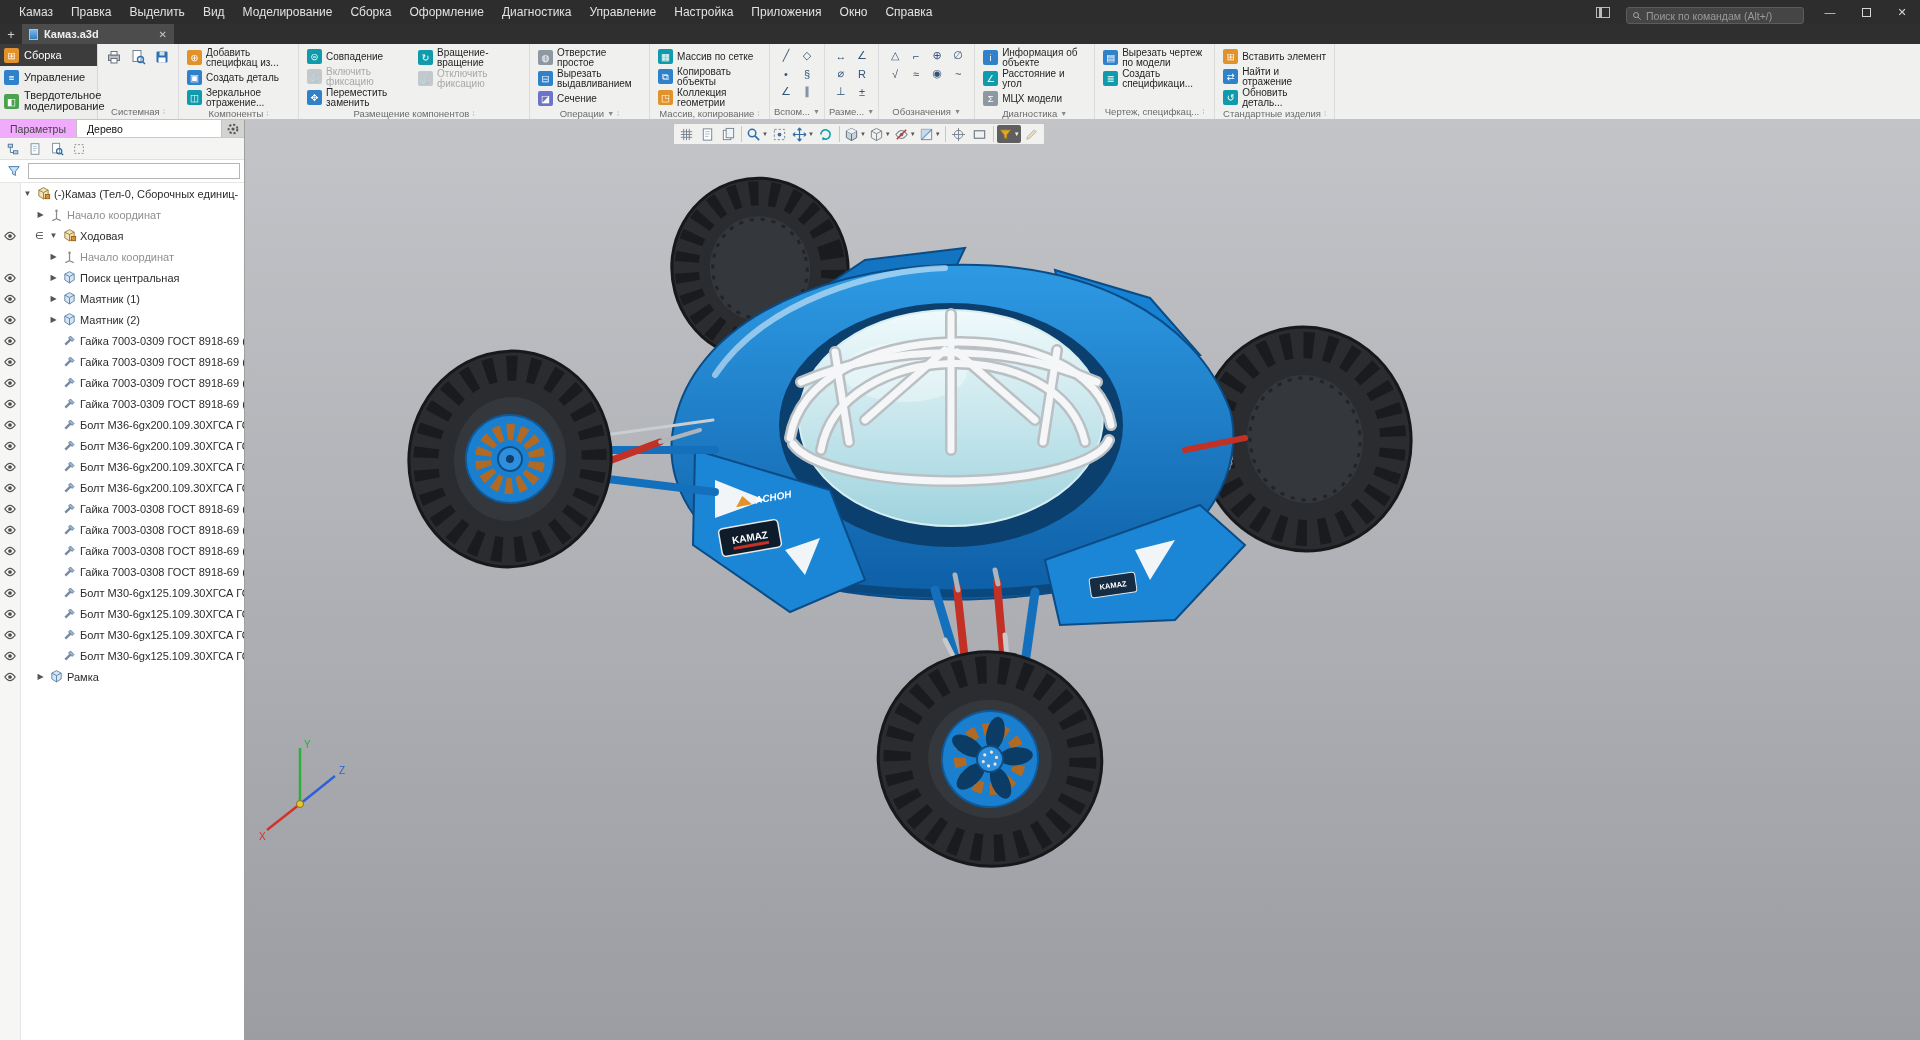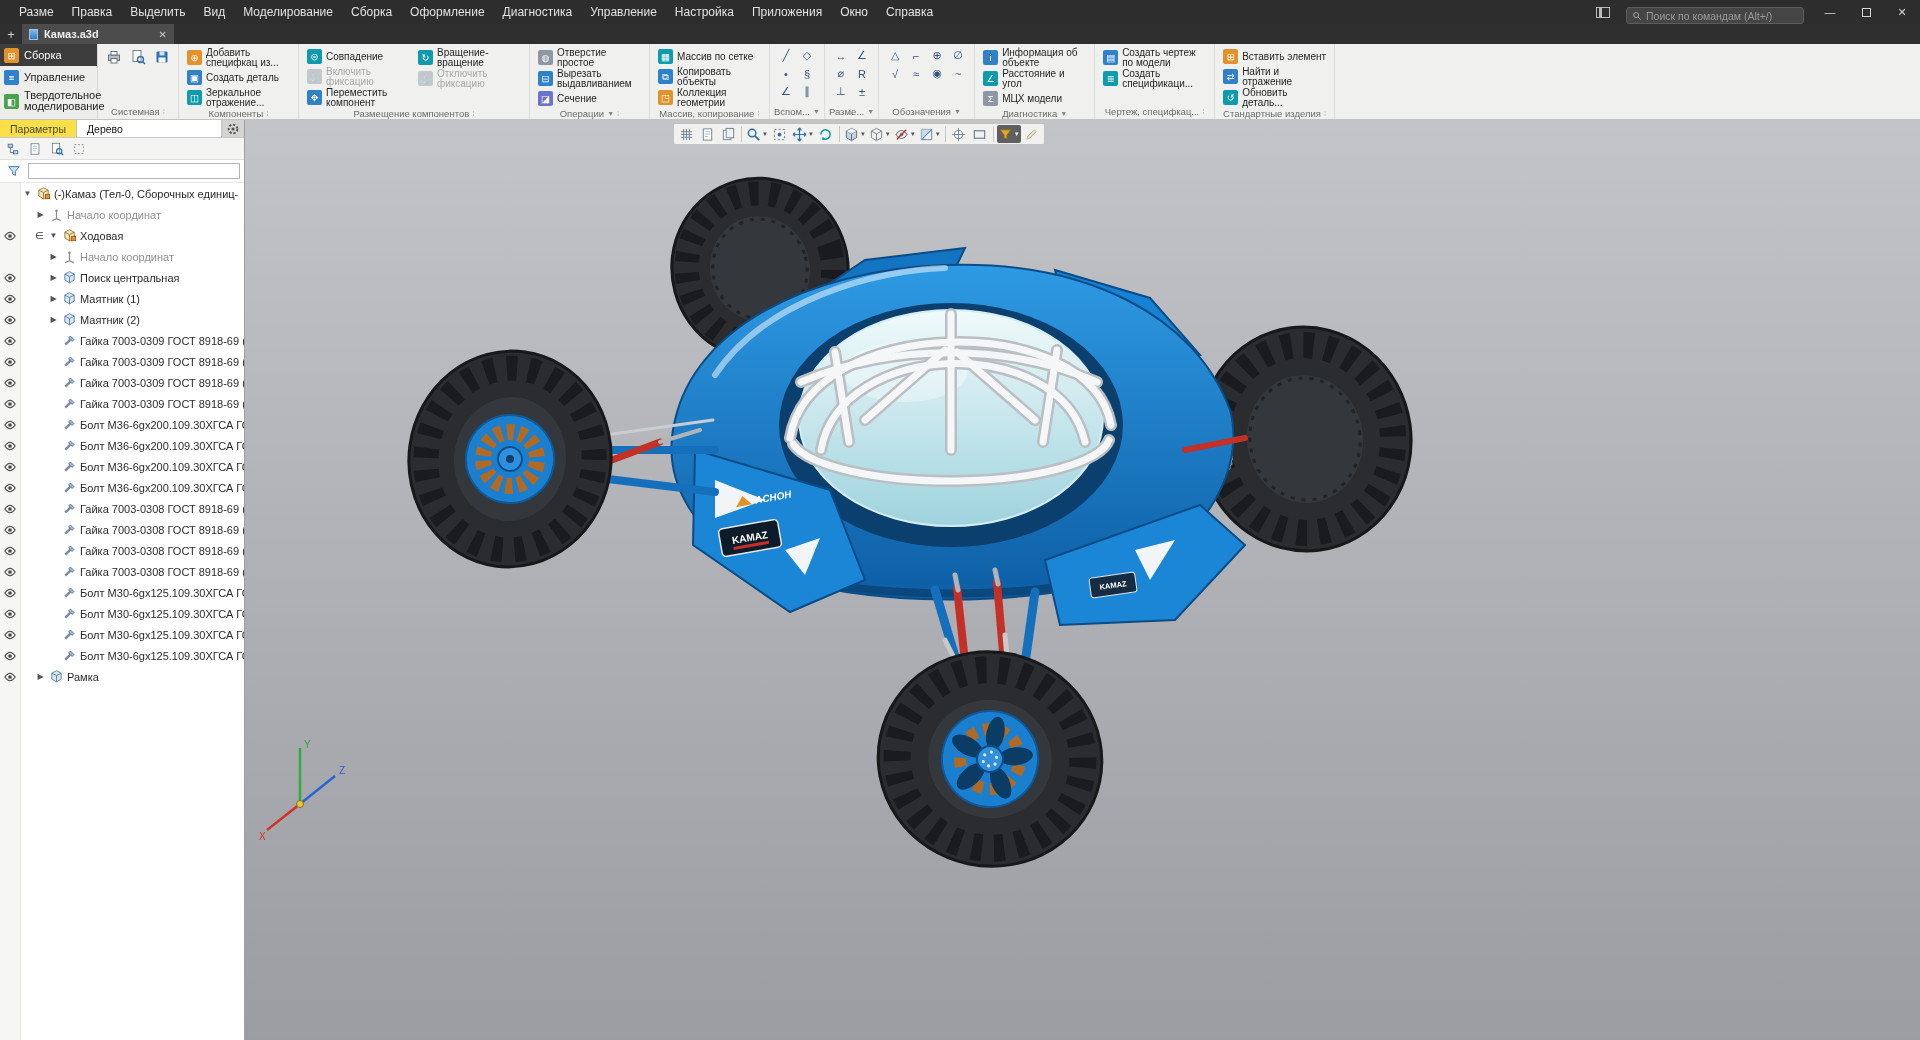--- a/index.html
+++ b/index.html
@@ -48,21 +48,21 @@
   .rlabel .gdots { color:#b5b5b5; font-size:8px; }
   .rlabel .gch { font-size:7px; color:#888; }
   .rgrid { display:grid; grid-template-columns:repeat(2,20px); gap:1px; }
   .rgrid.g4 { grid-template-columns:repeat(4,20px); }
   .gi { width:20px; height:17px; display:flex; align-items:center; justify-content:center; font-size:11px; color:#33557a; }
 
   
   .main { display:flex; height:920px; }
   .lpanel { width:245px; flex:0 0 auto; background:#fff; border-right:1px solid #9f9f9f; display:flex; flex-direction:column; }
   .ltabs { height:18px; display:flex; background:#dcdcdb; align-items:stretch; border-bottom:1px solid #c9c9c9;}
-  .ltab { font-size:10.5px; color:#444; padding:0 10px; display:flex; align-items:center; background:#fde047; border-right:1px solid #c2c2c2;}
+  .ltab { font-size:10.5px; color:#444; padding:0 10px; display:flex; align-items:center; background:#f0abfc; border-right:1px solid #c2c2c2;}
   .ltab.active { background:#fff; color:#111; flex:1; justify-content:flex-start; }
   .gearbtn { width:22px; display:flex; align-items:center; justify-content:center; background:#d3d3d2; }
   .ltools { height:22px; display:flex; align-items:center; gap:2px; padding:0 3px; background:#f4f4f3; border-bottom:1px solid #e0e0e0;}
   .tbtn { width:20px; height:18px; display:flex; align-items:center; justify-content:center; }
   .lfilter { height:23px; display:flex; align-items:center; gap:4px; padding:0 4px; border-bottom:1px solid #e6e6e6; }
   .filter-input { flex:1; height:16px; border:1px solid #b5b5b5; font-size:10px; padding:0 3px; outline:none; font-family:inherit;}
   .tree { flex:1; position:relative; overflow:hidden; background:#fff; }
   .tree::before { content:''; position:absolute; left:0; top:0; bottom:0; width:20px; background:#f6f6f5; border-right:1px solid #e6e6e6; }
   .trow { position:relative; height:21px; display:flex; align-items:center; font-size:11px; color:#2b2b2b; }
   .tgut { width:20px; flex:0 0 auto; display:flex; align-items:center; justify-content:center; z-index:1; }
@@ -87,21 +87,21 @@
   .triad { position:absolute; left:10px; top:612px; width:100px; height:110px; }
   [data-icon] svg, .ticn svg, .i14 svg, .vic svg, .sico svg { width:100%; height:100%; display:block; }
   [data-icon] { display:inline-block; }
   .i16 { width:16px; height:16px; }
 </style>
 </head>
 <body>
 
 <div class="menubar">
   <div class="menu-items">
-      <button class="menu-item">Разме</button>
+      <button class="menu-item">Камаз</button>
       <button class="menu-item">Правка</button>
       <button class="menu-item">Выделить</button>
       <button class="menu-item">Вид</button>
       <button class="menu-item">Моделирование</button>
       <button class="menu-item">Сборка</button>
       <button class="menu-item">Оформление</button>
       <button class="menu-item">Диагностика</button>
       <button class="menu-item">Управление</button>
       <button class="menu-item">Настройка</button>
       <button class="menu-item">Приложения</button>
@@ -220,21 +220,21 @@
           <button class="rbtn">
               <span class="chip c2">⊜</span>
               <span class="lbl">Совпадение</span>
             </button>
           <button class="rbtn dis">
               <span class="chip c4">⚓</span>
               <span class="lbl">Включить фиксацию</span>
             </button>
           <button class="rbtn">
               <span class="chip c1">✥</span>
-              <span class="lbl">Переместить компонент</span>
+              <span class="lbl">Переместить заменить</span>
             </button>
         </div>
         <div class="rstack">
           <button class="rbtn">
               <span class="chip c2">↻</span>
               <span class="lbl">Вращение-вращение</span>
             </button>
           <button class="rbtn dis">
               <span class="chip c4">⚓</span>
               <span class="lbl">Отключить фиксацию</span>
@@ -368,21 +368,21 @@
           <span>Диагностика</span>
           <span class="gch">▼</span>
         </div>
     </div>
 
     <div class="rgroup">
       <div class="rgc">
         <div class="rstack">
           <button class="rbtn">
               <span class="chip c1">▤</span>
-              <span class="lbl">Создать чертеж по модели</span>
+              <span class="lbl">Вырезать чертеж по модели</span>
             </button>
           <button class="rbtn">
               <span class="chip c2">≣</span>
               <span class="lbl">Создать спецификаци...</span>
             </button>
         </div>
       </div>
       <div class="rlabel">
           <span>Чертеж, специфкац...</span>
           <span class="gdots">⁞</span>

